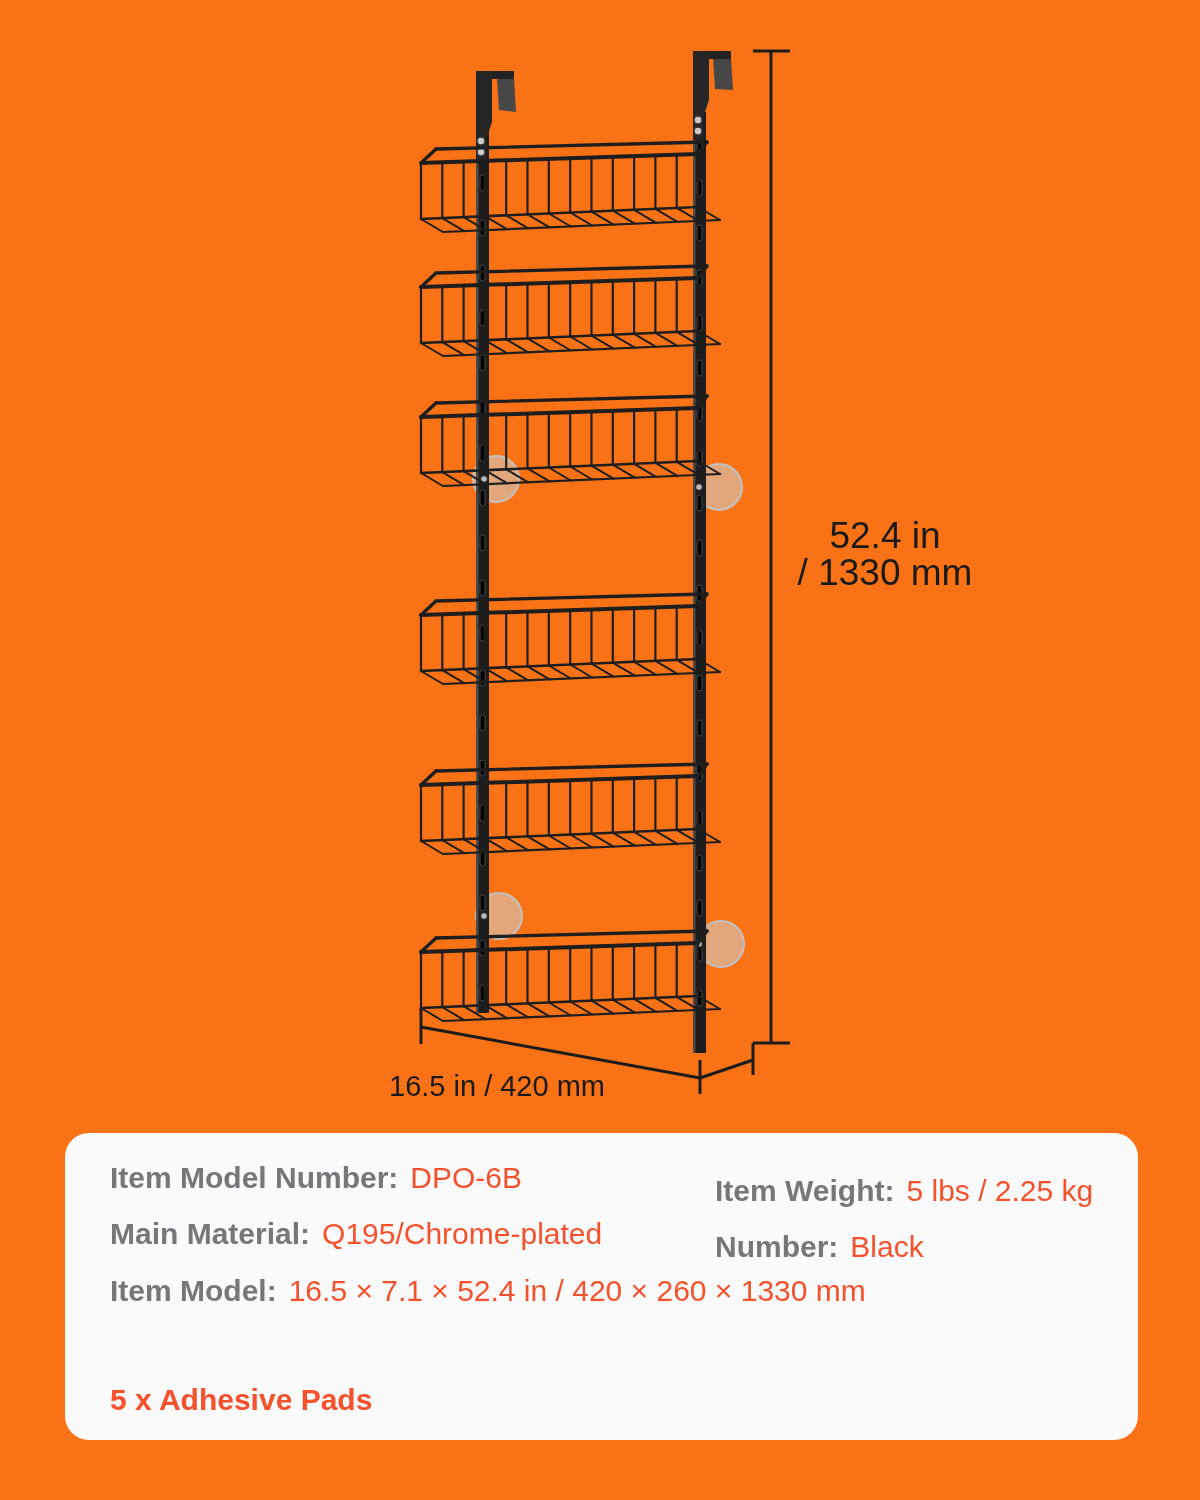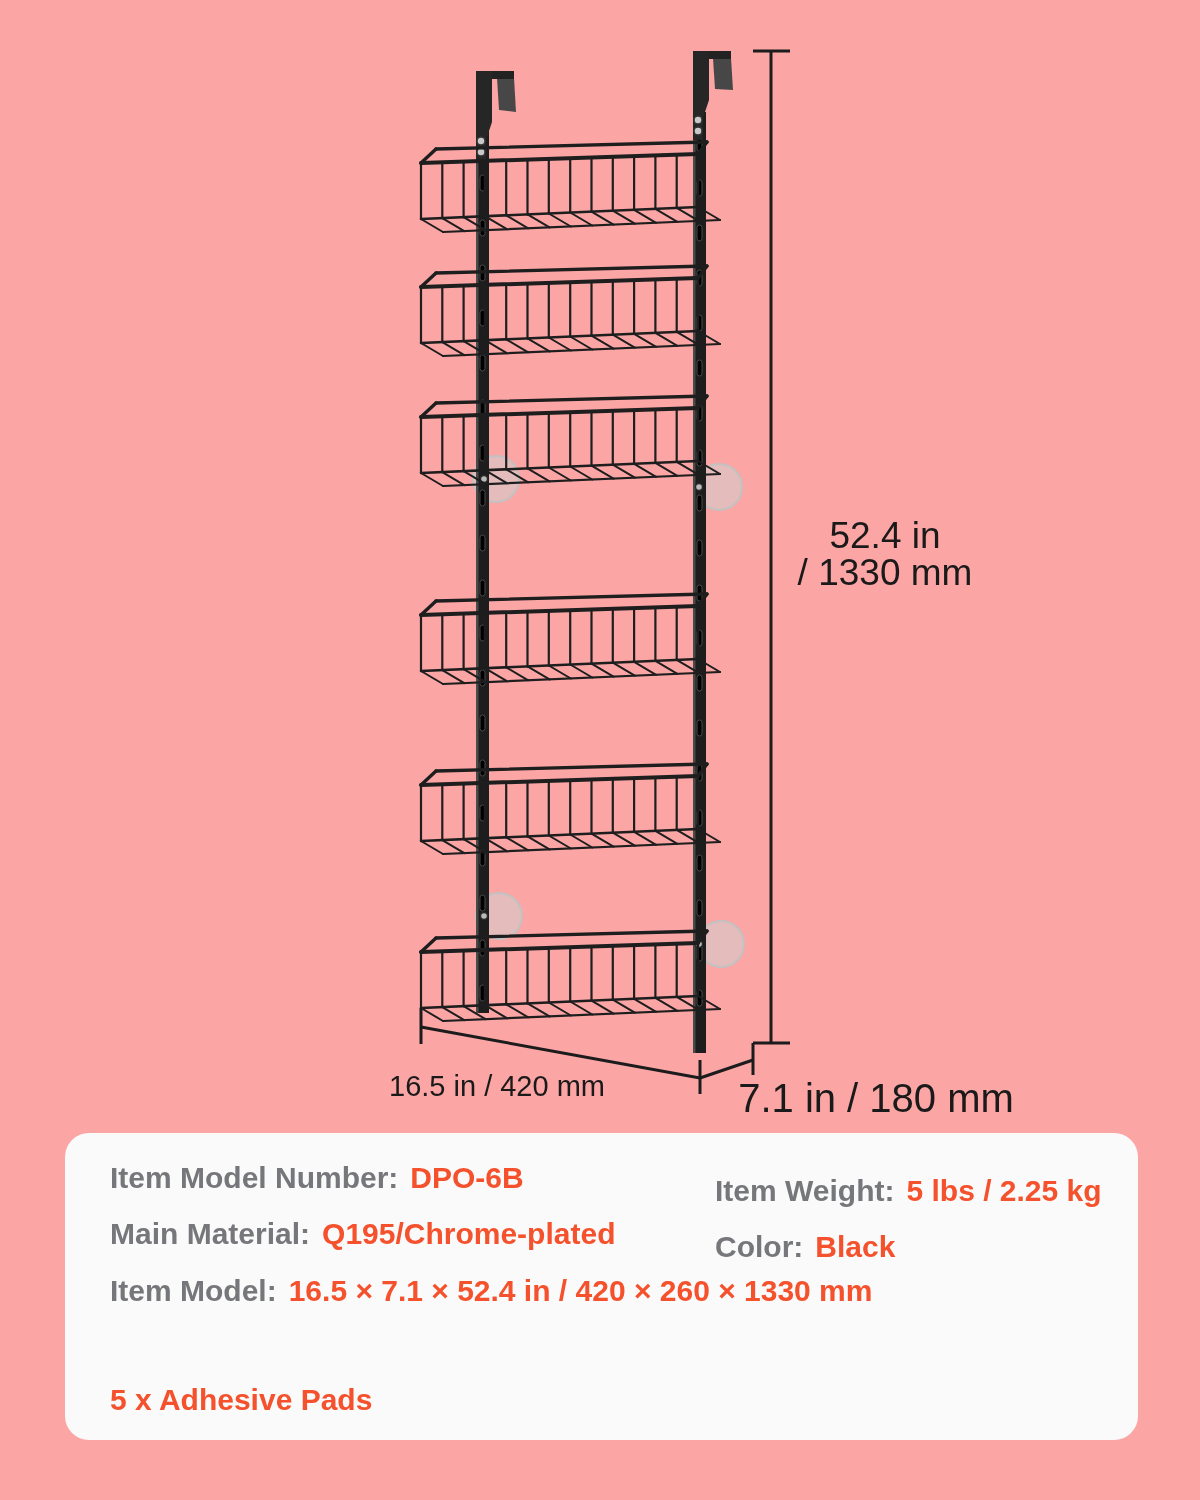--- a/index.html
+++ b/index.html
@@ -1,19 +1,19 @@
 <!DOCTYPE html>
 <html><head>
 <meta charset="utf-8">
 <style>
   html,body{margin:0;padding:0;}
   .stage{
     position:relative;
     width:1200px;height:1500px;
-    background:#fca5a5;
+    background:#f97316;
     font-family:"Liberation Sans", sans-serif;
     overflow:hidden;
   }
   .rack-svg{position:absolute;left:0;top:0;}
   .dim{
     position:absolute;
     color:#1a1a1a;
     font-weight:500;
     white-space:nowrap;
   }
@@ -43,21 +43,21 @@
   .spec-row{
     position:absolute;
     left:45px;right:30px;
     font-size:30px;
     line-height:36px;
     white-space:nowrap;
   }
   .r1{top:27px}.r2{top:83px}.r3{top:140px}.r4{top:191px}.r5{top:249px}
   .col2{position:absolute;left:605px;top:0;margin-top:13px;}
   .lbl{color:#76777a;font-weight:bold;}
-  .val{color:#f4512c;font-weight:700;margin-left:12px;}
+  .val{color:#f4512c;font-weight:400;margin-left:12px;}
   .val-cont{color:#f4512c;font-weight:700;}
 </style>
 </head>
 <body>
 
 <div class="stage">
 
   <svg class="rack-svg" width="1200" height="1120" viewBox="0 0 1200 1120">
 
     <g>
@@ -219,33 +219,32 @@
         <path d="M753 1060 L700 1078"></path>
       </g>
     </g>
   </svg>
 
   <div class="dim dim-height">
     <div>52.4 in</div>
     <div>/ 1330 mm</div>
   </div>
   <div class="dim dim-width">16.5 in / 420 mm</div>
-  <div class="dim dim-depth">7.1 in / 180 mm</div>
 
   <div class="spec-panel">
     <div class="spec-row r1">
       <span class="lbl">Item Model Number:</span><span class="val">DPO-6B</span>
       <span class="col2">
         <span class="lbl">Item Weight:</span><span class="val">5 lbs / 2.25 kg</span>
       </span>
     </div>
     <div class="spec-row r2">
       <span class="lbl">Main Material:</span><span class="val">Q195/Chrome-plated</span>
       <span class="col2">
-        <span class="lbl">Color:</span><span class="val">Black</span>
+        <span class="lbl">Number:</span><span class="val">Black</span>
       </span>
     </div>
     <div class="spec-row r3">
       <span class="lbl">Item Model:</span><span class="val">16.5 × 7.1 × 52.4 in / 420 × 260 × 1330 mm</span>
     </div>
     <div class="spec-row r5">
       <span class="val-cont">5 x Adhesive Pads</span>
     </div>
   </div>
 </div>

